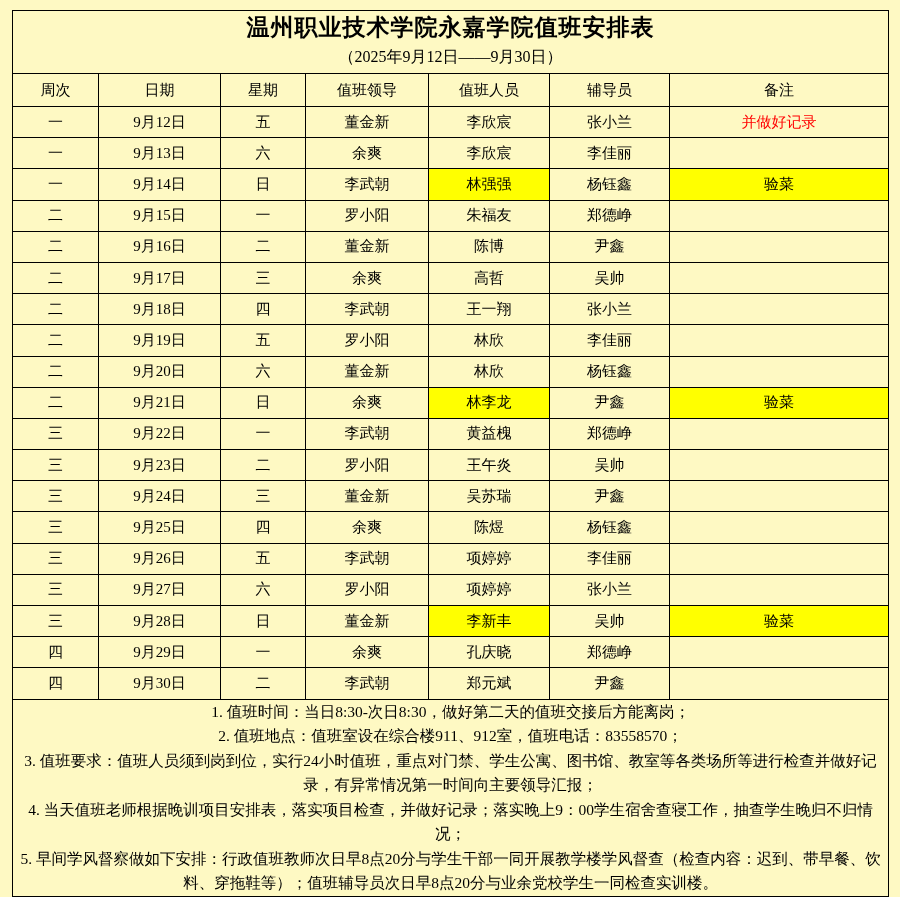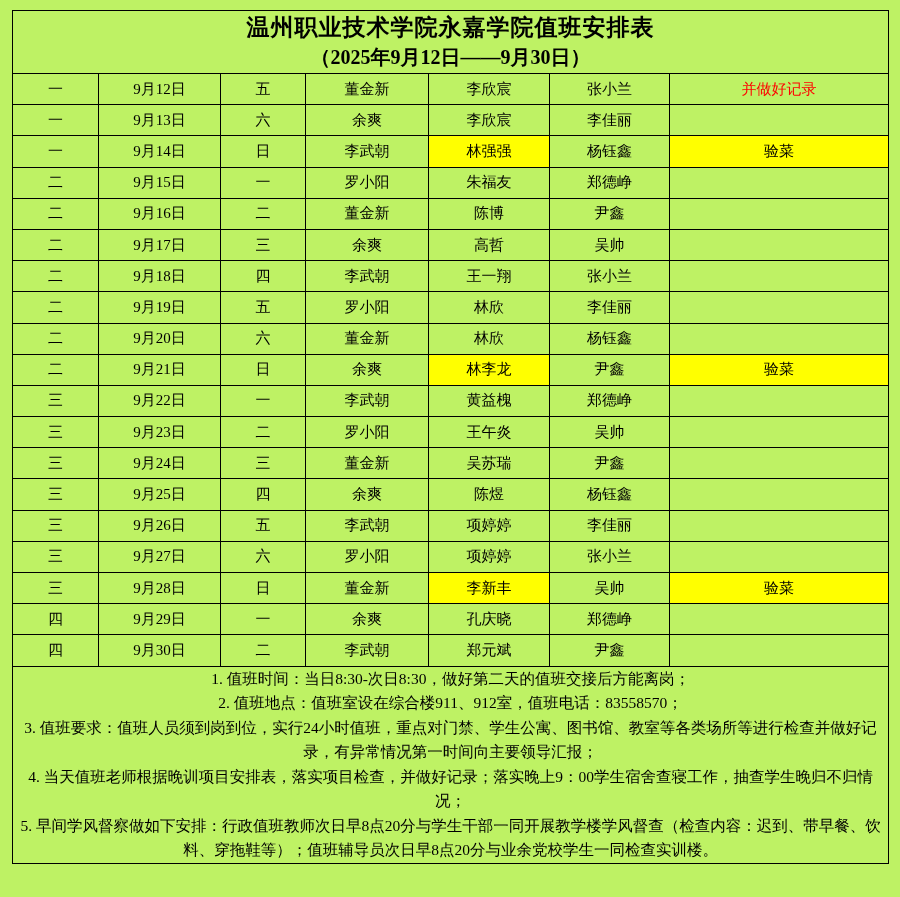--- a/index.html
+++ b/index.html
@@ -9,21 +9,21 @@
   }
   body {
     font-family: "Liberation Serif", "DejaVu Serif", serif;
     color: #000000;
   }
   .page {
     width: 900px;
     height: 897px;
     box-sizing: border-box;
     padding: 10px 12px 8px 12px;
-    background: #bef264;
+    background: #fef9c3;
     position: relative;
   }
   table.sheet {
     width: 876px;
     border-collapse: collapse;
     table-layout: fixed;
   }
   table.sheet td, table.sheet th {
     border: 1px solid #000000;
     text-align: center;
@@ -35,22 +35,22 @@
     height: 62px;
     padding: 4px 0 6px 0;
   }
   .title-line1 {
     font-size: 23px;
     font-weight: bold;
     letter-spacing: 1px;
     line-height: 30px;
   }
   .title-line2 {
-    font-size: 20px;
-    font-weight: bold;
+    font-size: 16px;
+    font-weight: normal;
     line-height: 28px;
   }
   .head-row td {
     height: 32px;
     font-size: 15px;
   }
   .data-row td {
     height: 30.2px;
     font-size: 15px;
   }
@@ -93,20 +93,29 @@
         <col class="c5">
         <col class="c6">
     </colgroup>
     <tbody id="table-body">
       <tr>
         <td class="title-cell" colspan="7">
           <div class="title-line1">温州职业技术学院永嘉学院值班安排表</div>
           <div class="title-line2">（2025年9月12日——9月30日）</div>
         </td>
       </tr>
+      <tr class="head-row">
+        <td>周次</td>
+        <td>日期</td>
+        <td>星期</td>
+        <td>值班领导</td>
+        <td>值班人员</td>
+        <td>辅导员</td>
+        <td>备注</td>
+      </tr>
 
       <tr class="data-row">
           <td>一</td>
           <td>9月12日</td>
           <td>五</td>
           <td>董金新</td>
           <td>李欣宸</td>
           <td>张小兰</td>
           <td class="redtext">并做好记录</td>
         </tr>

